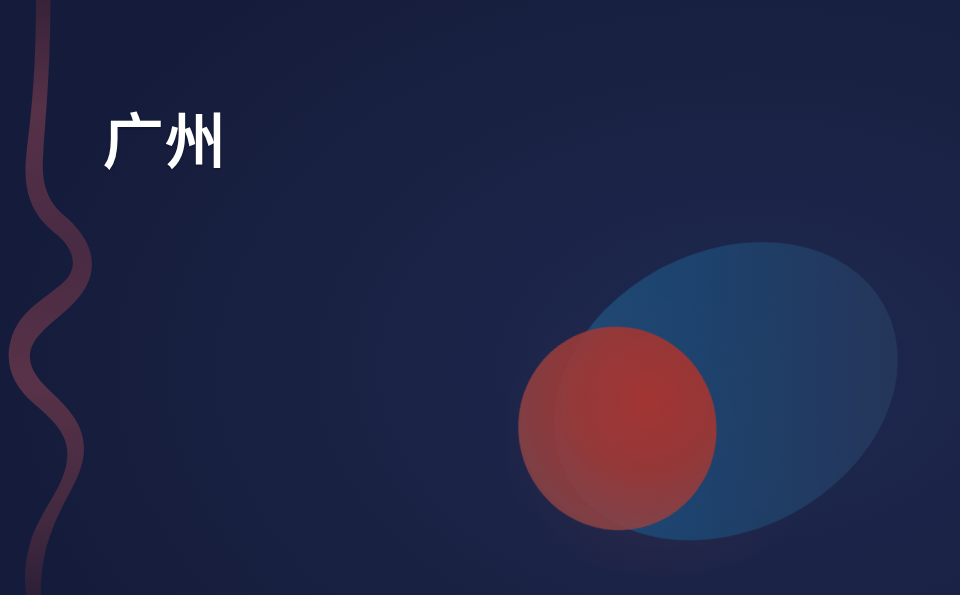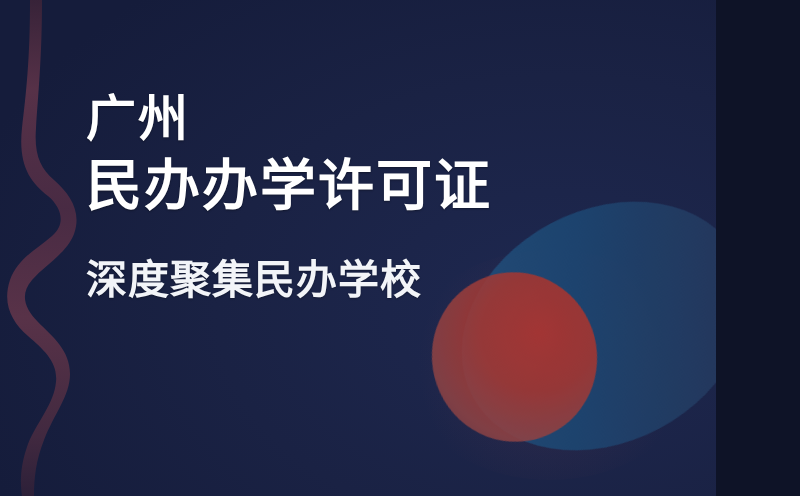--- a/index.html
+++ b/index.html
@@ -7,21 +7,21 @@
     margin: 0;
     padding: 0;
     background: #0e1327;
   }
   body {
     font-family: "Liberation Sans", "DejaVu Sans", sans-serif;
   }
 
   .banner {
     position: relative;
-    width: 716px;
+    width: 800px;
     height: 496px;
     overflow: hidden;
     background: #1a2244;
     background-image:
       radial-gradient(ellipse 620px 420px at 78% 62%, #1e2850 0%, #1a2244 55%, #151c3b 100%);
   }
 
   
   .decor {
     position: absolute;
@@ -179,19 +179,17 @@
 
     <div class="glow-soft"></div>
     <div class="ellipse-blue"></div>
     <div class="ellipse-red"></div>
   </div>
 
   <div class="content">
 
     <div class="title-block">
       <span class="title-line title-line-1">广州</span>
-      <span class="title-line title-line-2">民办办学许可证</span>
     </div>
 
-    <div class="subtitle">深度聚集民办学校</div>
 
   </div>
 </div>
 
 </body></html>

